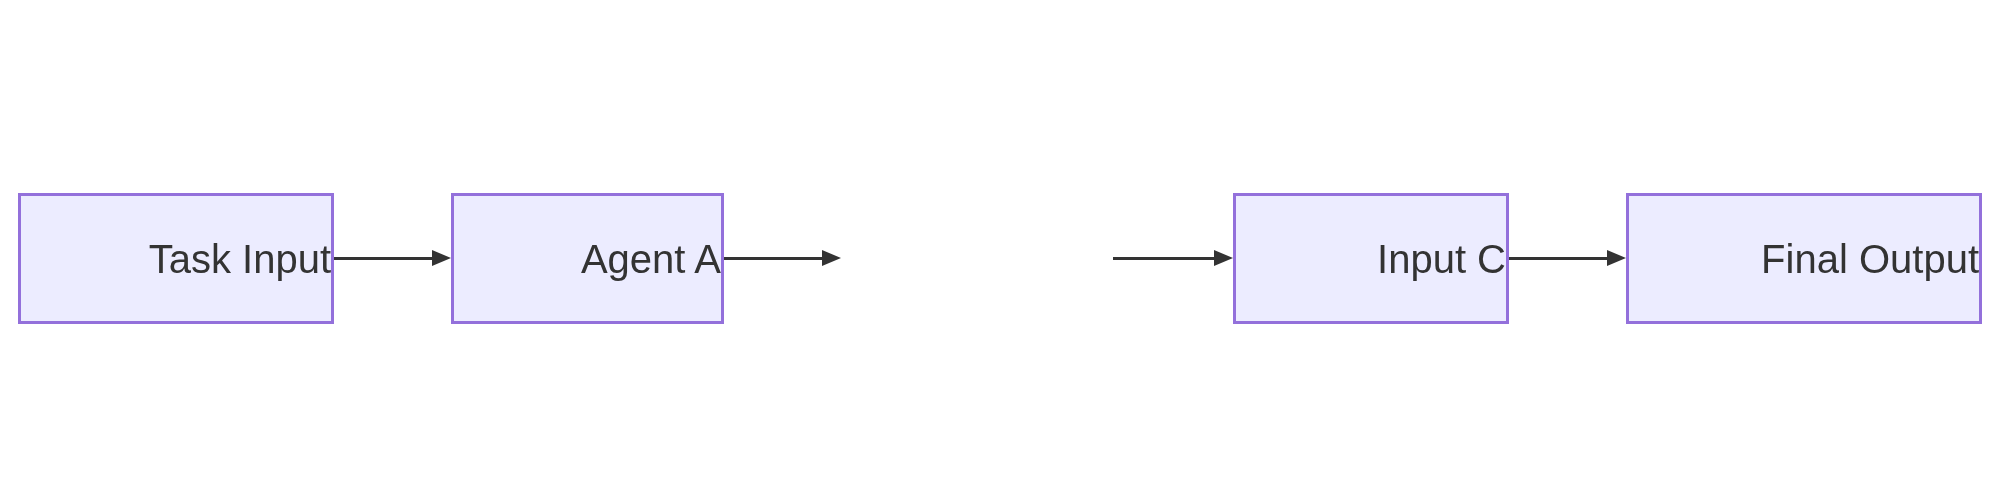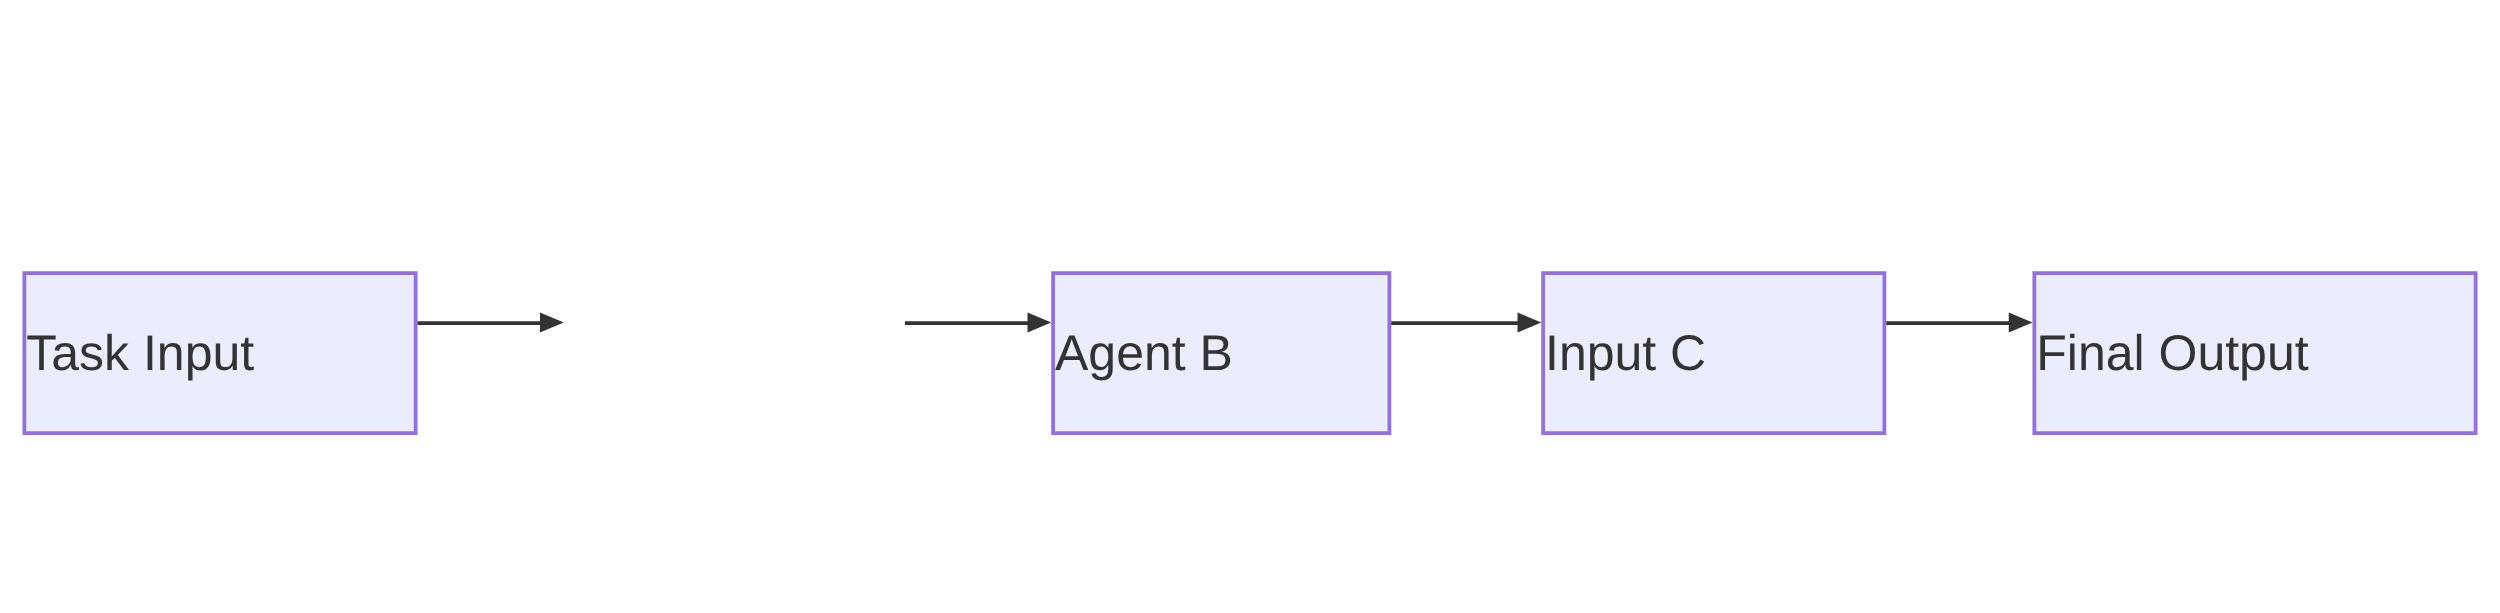--- a/index.html
+++ b/index.html
@@ -20,22 +20,21 @@
     overflow: hidden;
   }
   .node {
     position: absolute;
     top: 193px;
     height: 131px;
     background: var(--node-fill);
     border: 3px solid var(--node-border);
     display: flex;
     align-items: center;
-    justify-content: flex-start;
-    margin-top: 24px;
+    justify-content: flex-end;
   }
   .node .label {
     color: var(--text);
     font-size: 40px;
     line-height: 1;
     white-space: nowrap;
   }
   .n1 { left: 18px;   width: 316px; }
   .n2 { left: 451px;  width: 273px; }
   .n3 { left: 841px;  width: 272px; }
@@ -77,29 +76,29 @@
 
   <div class="node n1">
     <span class="label">Task Input</span>
   </div>
 
   <div class="arrow a1">
     <div class="shaft"></div>
     <div class="head"></div>
   </div>
 
+  <div class="node n2">
+    <span class="label">Agent A</span>
+  </div>
 
   <div class="arrow a2">
     <div class="shaft"></div>
     <div class="head"></div>
   </div>
 
-  <div class="node n3">
-    <span class="label">Agent B</span>
-  </div>
 
   <div class="arrow a3">
     <div class="shaft"></div>
     <div class="head"></div>
   </div>
 
   <div class="node n4">
     <span class="label">Input C</span>
   </div>
 

